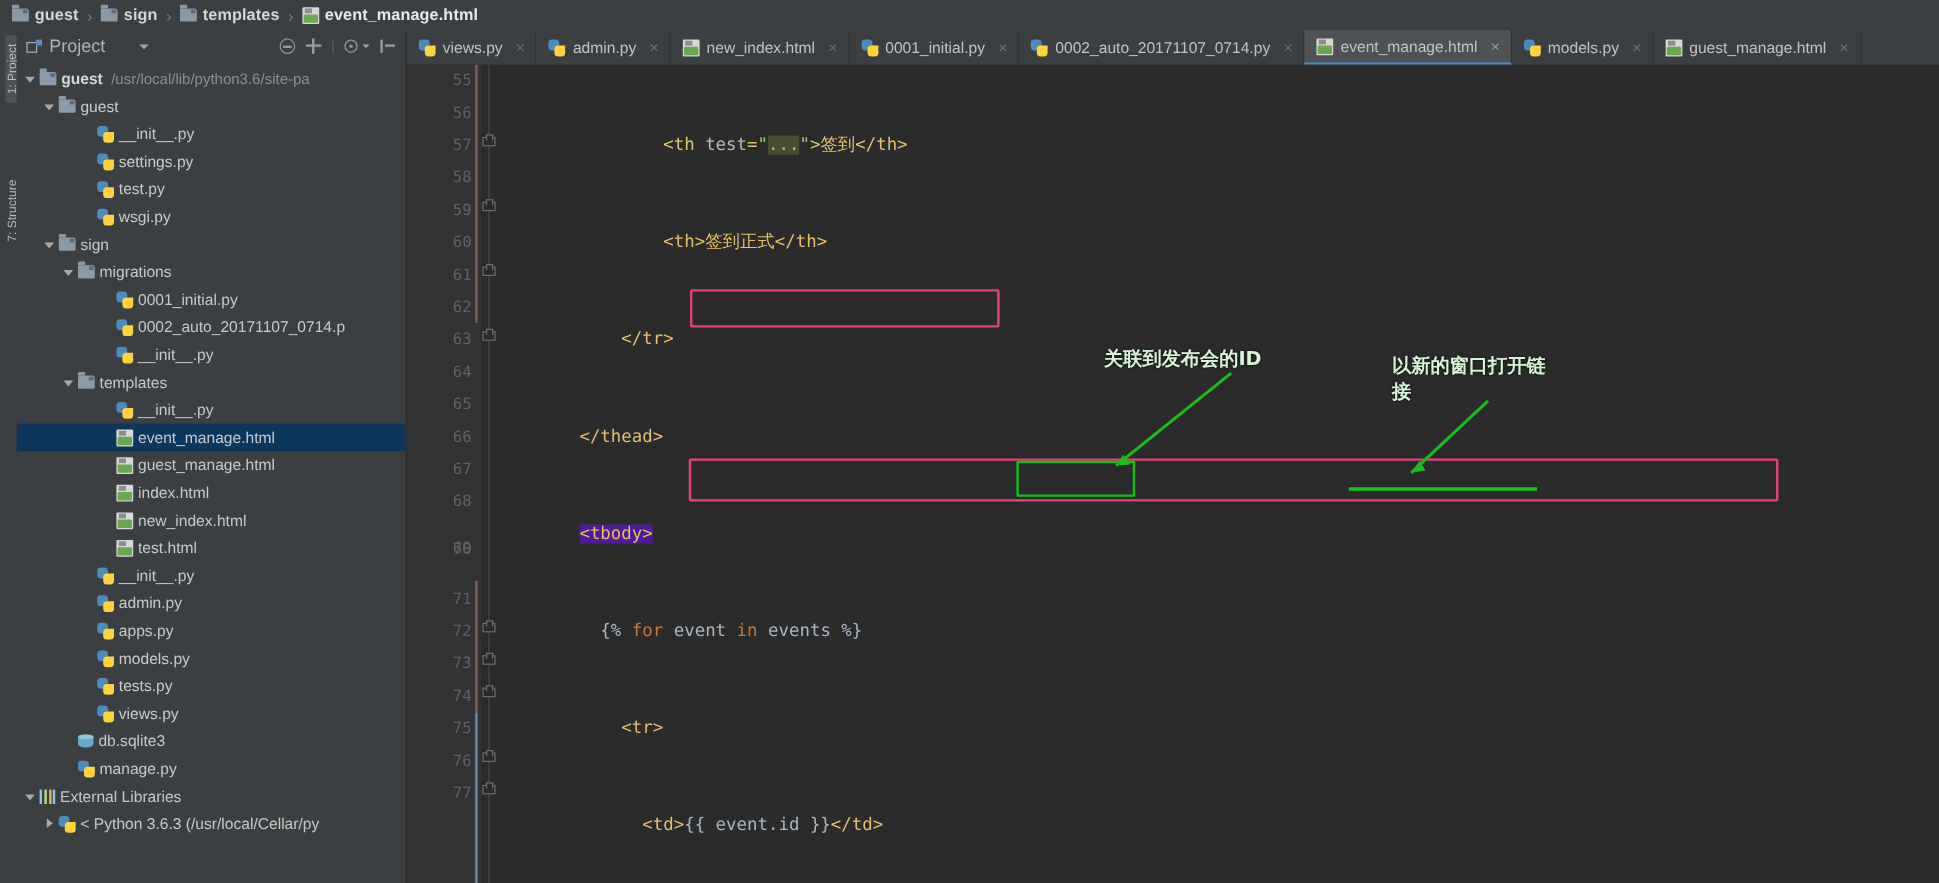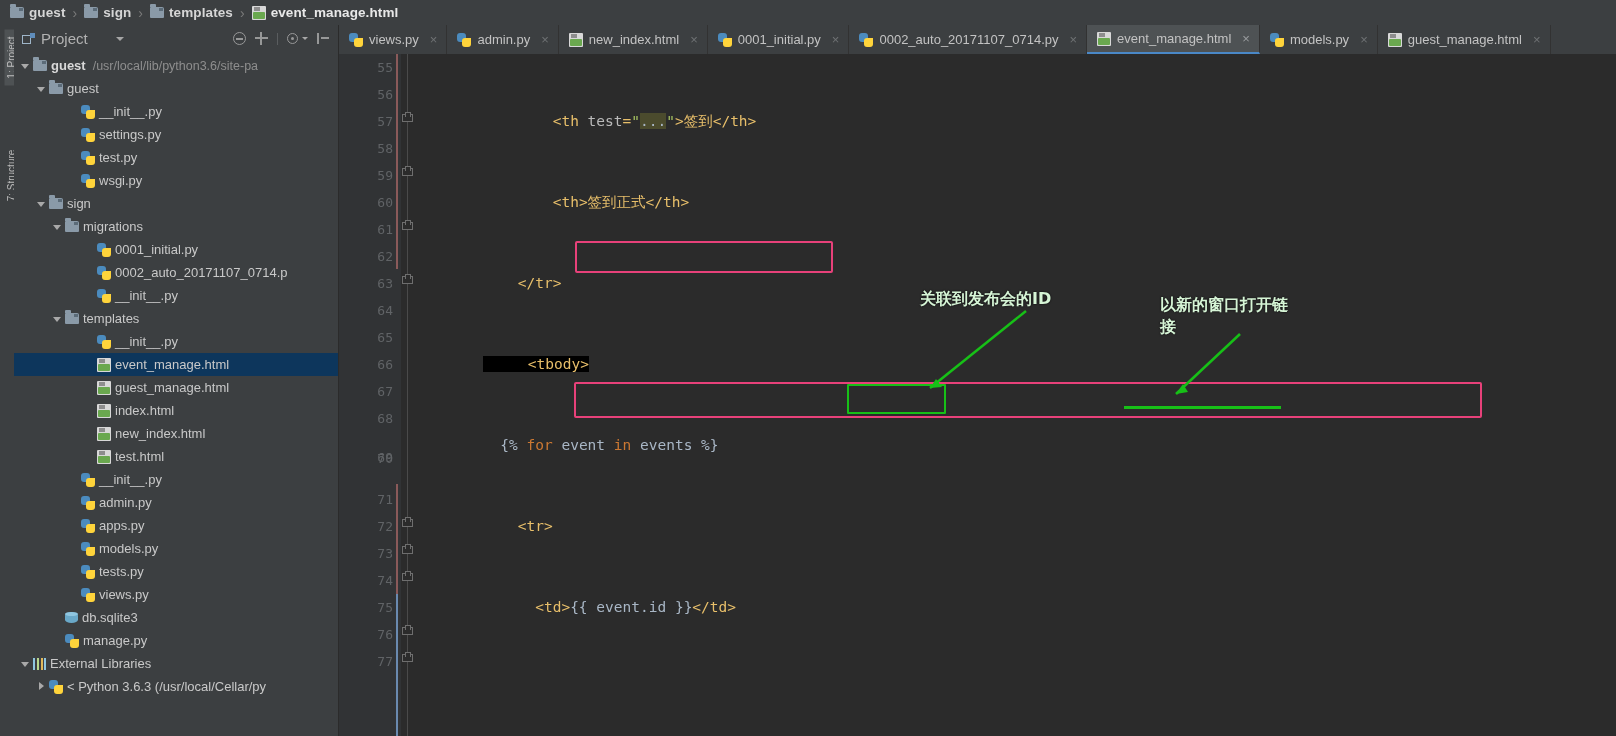--- a/index.html
+++ b/index.html
@@ -231,21 +231,21 @@
     font-family:"DejaVu Sans Mono","Liberation Mono",monospace;
     font-size:14.5px;line-height:27px;white-space:pre;
   }
   .cl{height:27px;line-height:27px;}
   .tag{color:#e8bf6a;}
   .attr{color:#bababa;}
   .str{color:#a5c261;}
   .txt{color:#a9b7c6;}
   .cn{color:#e8bf6a;}
   .kw{color:#cc7832;}
-  .hl-green{background:#000000;padding-left:45px;}
+  .hl-green{background:#4c1d95;}
   .hl-mark{background:#4b4b2d;}
 
   
   .anno-text{
     position:absolute;color:#d6f5d6;font-weight:bold;
     font-size:16px;line-height:22px;white-space:pre;
     text-shadow:0 0 2px #000;
     font-family:"DejaVu Sans","Liberation Sans",sans-serif;
   }
   .box-pink{
@@ -534,20 +534,21 @@
       <div class="fold" style="top:598px"></div>
     </div>
     <div class="changebar" style="top:0;height:215px;background:#8a5a5a"></div>
     <div class="changebar" style="top:430px;height:110px;background:#8a5a5a"></div>
     <div class="changebar" style="top:540px;height:142px;background:#6a8ab0"></div>
 
     <div class="code">
       <div class="cl"><span class="txt">                </span><span class="tag">&lt;th </span><span class="attr">test</span><span class="tag">=</span><span class="str">"</span><span class="hl-mark" style="color:#a9b7c6">...</span><span class="str">"</span><span class="tag">&gt;</span><span class="cn">签到</span><span class="tag">&lt;/th&gt;</span></div>
       <div class="cl"><span class="txt">                </span><span class="tag">&lt;th&gt;</span><span class="cn">签到正式</span><span class="tag">&lt;/th&gt;</span></div>
       <div class="cl"><span class="txt">            </span><span class="tag">&lt;/tr&gt;</span></div>
+      <div class="cl"><span class="txt">        </span><span class="tag">&lt;/thead&gt;</span></div>
       <div class="cl"><span class="txt">        </span><span class="hl-green"><span class="tag">&lt;tbody&gt;</span></span></div>
       <div class="cl"><span class="txt">          {% </span><span class="kw">for</span><span class="txt"> event </span><span class="kw">in</span><span class="txt"> events %}</span></div>
       <div class="cl"><span class="txt">            </span><span class="tag">&lt;tr&gt;</span></div>
       <div class="cl"><span class="txt">              </span><span class="tag">&lt;td&gt;</span><span class="txt">{{ event.id }}</span><span class="tag">&lt;/td&gt;</span></div>
       
       
       
       
       
       

